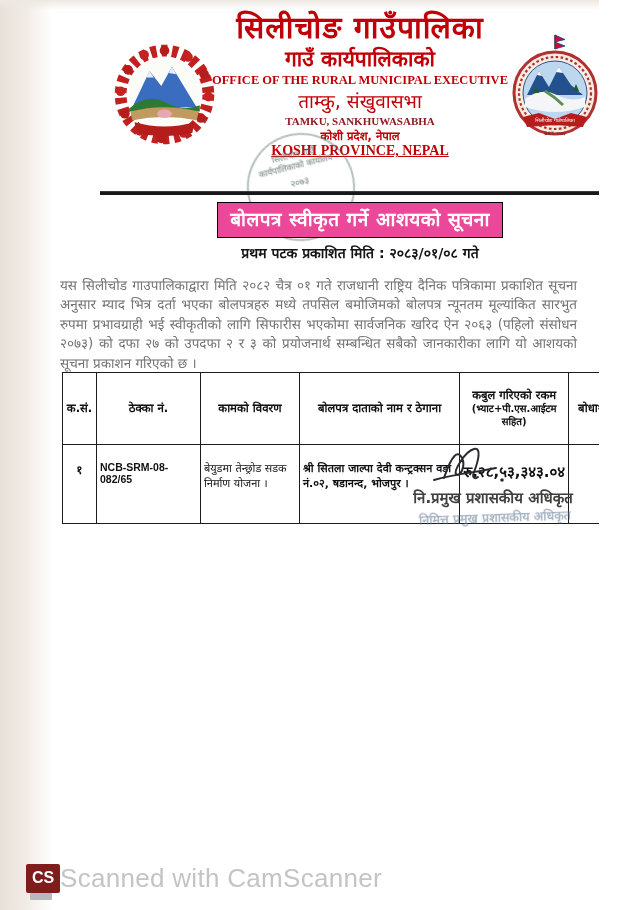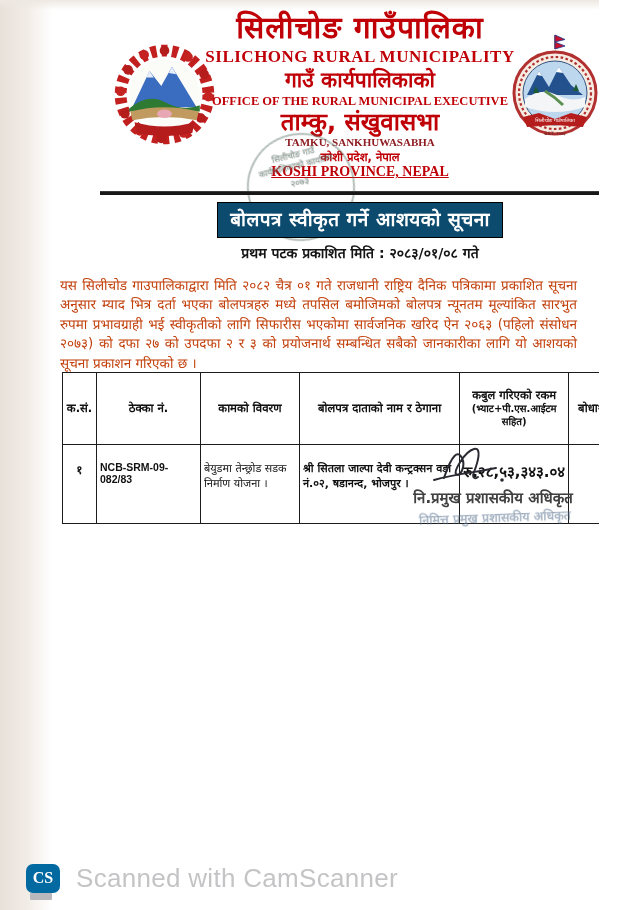--- a/index.html
+++ b/index.html
@@ -20,51 +20,51 @@
   }
 
   
   .emblem-left{position:absolute;left:111px;top:41px;width:107px;height:107px;}
   .seal-right{position:absolute;left:504px;top:33px;width:102px;height:112px;}
   .header-text{position:absolute;left:150px;top:10px;width:420px;text-align:center;color:#c00007;}
   .np-title{font-size:30px;font-weight:bold;letter-spacing:1px;line-height:36px;}
   .en-title{font-family:"Liberation Serif",serif;font-size:17px;font-weight:bold;letter-spacing:.5px;line-height:21px;}
   .np-office{font-size:21px;font-weight:bold;line-height:26px;}
   .en-office{font-family:"Liberation Serif",serif;font-size:12.5px;font-weight:bold;line-height:17px;}
-  .np-place{font-size:24px;font-weight:bold;line-height:25px;}
+  .np-place{font-size:19px;font-weight:normal;line-height:25px;}
   .en-place{font-family:"Liberation Serif",serif;font-size:11px;font-weight:bold;color:#8e1d22;line-height:15px;}
   .np-prov{font-size:11.5px;font-weight:bold;line-height:15px;}
   .en-prov{font-family:"Liberation Serif",serif;font-size:14px;font-weight:bold;line-height:14px;text-decoration:underline;}
 
   
   .header-stamp{
     position:absolute;left:247px;top:133px;width:104px;height:104px;border-radius:50%;
     border:2px solid rgba(96,115,105,.45);transform:rotate(-14deg);
     color:rgba(96,115,105,.62);text-align:center;pointer-events:none;
     filter:blur(.4px);
   }
   .header-stamp .ring{font-size:8.5px;font-weight:bold;padding:14px 10px 0 10px;line-height:11px;}
   .header-stamp .yr{font-size:9px;font-weight:bold;margin-top:4px;}
 
   .divider{position:absolute;left:100px;right:0;top:191px;height:3px;background:#181818;
            border-top:1px solid #3a3a3a;}
 
   
   .title-row{position:absolute;left:150px;top:202px;width:420px;text-align:center;}
   .title-box{
-    display:inline-block;background:#0c4a6e;color:#ffffff;border:1px solid #000;
+    display:inline-block;background:#ec4899;color:#ffffff;border:1px solid #000;
     font-size:19px;font-weight:bold;padding:3px 12px 5px 12px;letter-spacing:.5px;
   }
   .date-row{position:absolute;left:150px;top:243px;width:420px;text-align:center;
     font-size:14px;font-weight:bold;color:#141414;}
 
   
   .body-par{
     position:absolute;left:60px;top:262px;width:517px;
-    font-size:13.5px;line-height:19.5px;text-align:justify;color:#c2410c;font-weight:500;
+    font-size:13.5px;line-height:19.5px;text-align:justify;color:#737373;font-weight:500;
   }
 
   
   table.notice{
     position:absolute;left:62px;top:372px;width:553px;border-collapse:collapse;
     color:#111;
   }
   table.notice td,table.notice th{border:1.6px solid #1c1c1c;vertical-align:top;padding:16px 3px;}
   table.notice th{font-size:11.5px;font-weight:bold;text-align:center;vertical-align:middle;line-height:13px;}
   th .sub{font-size:10px;font-weight:bold;}
@@ -79,25 +79,25 @@
   
   .sig-mark{position:absolute;left:430px;top:444px;width:95px;height:44px;}
   .sig-title{position:absolute;left:378px;top:487px;width:230px;text-align:center;
     font-size:15px;font-weight:bold;color:#404040;}
   .sig-stamp{position:absolute;left:382px;top:509px;width:226px;text-align:center;
     font-size:12.5px;font-weight:bold;color:rgba(98,122,150,.55);
     transform:rotate(-2deg);filter:blur(.6px);}
 
   
   .footer{position:absolute;left:26px;top:855px;height:46px;display:flex;align-items:center;}
-  .cs-badge{position:relative;width:34px;height:29px;background:#0369a1;border-radius:7px;
+  .cs-badge{position:relative;width:34px;height:29px;background:#7f1d1d;border-radius:2px;
     color:#fff;font-weight:bold;font-size:16px;display:flex;align-items:center;justify-content:center;
-    font-family:Liberation Serif, serif;}
+    font-family:Liberation Sans, sans-serif;}
   .cs-badge:after{content:"";position:absolute;left:4px;bottom:-7px;width:22px;height:7px;background:#b9b9bd;border-radius:1px;}
-  .footer-text{margin-left:16px;font-family:"Liberation Sans",sans-serif;font-size:26px;color:#c4c4c6;letter-spacing:.3px;}
+  .footer-text{font-family:"Liberation Sans",sans-serif;font-size:26px;color:#c4c4c6;letter-spacing:.3px;}
 </style>
 </head>
 <body>
 
 <div class="page">
   <div class="scan-margin"></div>
   <div class="scan-top"></div>
 
   <div class="emblem-left">
     <svg viewBox="0 0 100 100" width="107" height="107">
@@ -143,21 +143,20 @@
       <polygon points="28,60 31,53 34,60" fill="#1c5c34"></polygon>
       <polygon points="68,58 71,51 74,58" fill="#1c5c34"></polygon>
       <path d="M18,84 L34,80 L50,86 L66,80 L82,84 L78,94 L50,92 L22,94 Z" fill="#b51d1d"></path>
       <text x="50" y="89" font-size="5" fill="#ffffff" text-anchor="middle" font-family="DejaVu Sans, sans-serif">सिलीचोङ गाउँपालिका</text>
       <text x="50" y="102" font-size="4.5" fill="#7a2a2a" text-anchor="middle" font-weight="bold" font-family="DejaVu Sans, sans-serif">EST. २०७३</text>
     </svg>
   </div>
 
   <div class="header-text">
     <div class="np-title">सिलीचोङ गाउँपालिका</div>
-    <div class="en-title">SILICHONG RURAL MUNICIPALITY</div>
     <div class="np-office">गाउँ कार्यपालिकाको</div>
     <div class="en-office">OFFICE OF THE RURAL MUNICIPAL EXECUTIVE</div>
     <div class="np-place">ताम्कु, संखुवासभा</div>
     <div class="en-place">TAMKU, SANKHUWASABHA</div>
     <div class="np-prov">कोशी प्रदेश, नेपाल</div>
     <div class="en-prov">KOSHI PROVINCE, NEPAL</div>
   </div>
 
   <div class="header-stamp">
     <div class="ring">सिलीचोङ गाउँ कार्यपालिकाको कार्यालय</div>
@@ -189,21 +188,21 @@
       <th>कामको विवरण</th>
       <th>बोलपत्र दाताको नाम र ठेगाना</th>
       <th>
         <div>कबुल गरिएको रकम</div>
         <div class="sub">(भ्याट+पी.एस.आईटम सहित)</div>
       </th>
       <th>बोधार्थ</th>
     </tr>
     <tr class="data-row">
       <td class="sn">१</td>
-      <td class="contract">NCB-SRM-09-082/83</td>
+      <td class="contract">NCB-SRM-08-082/65</td>
       <td class="work">बेयुडमा तेन्छ्रोड सडक निर्माण योजना ।</td>
       <td class="bidder">श्री सितला जाल्पा देवी कन्ट्रक्सन वडा नं.०२, षडानन्द, भोजपुर ।</td>
       <td class="amount">रु.२८,५३,३४३.०४</td>
       <td></td>
     </tr>
   </tbody>
     </table>
 
   <div class="sig-mark">
     <svg viewBox="0 0 95 44" width="95" height="44">

